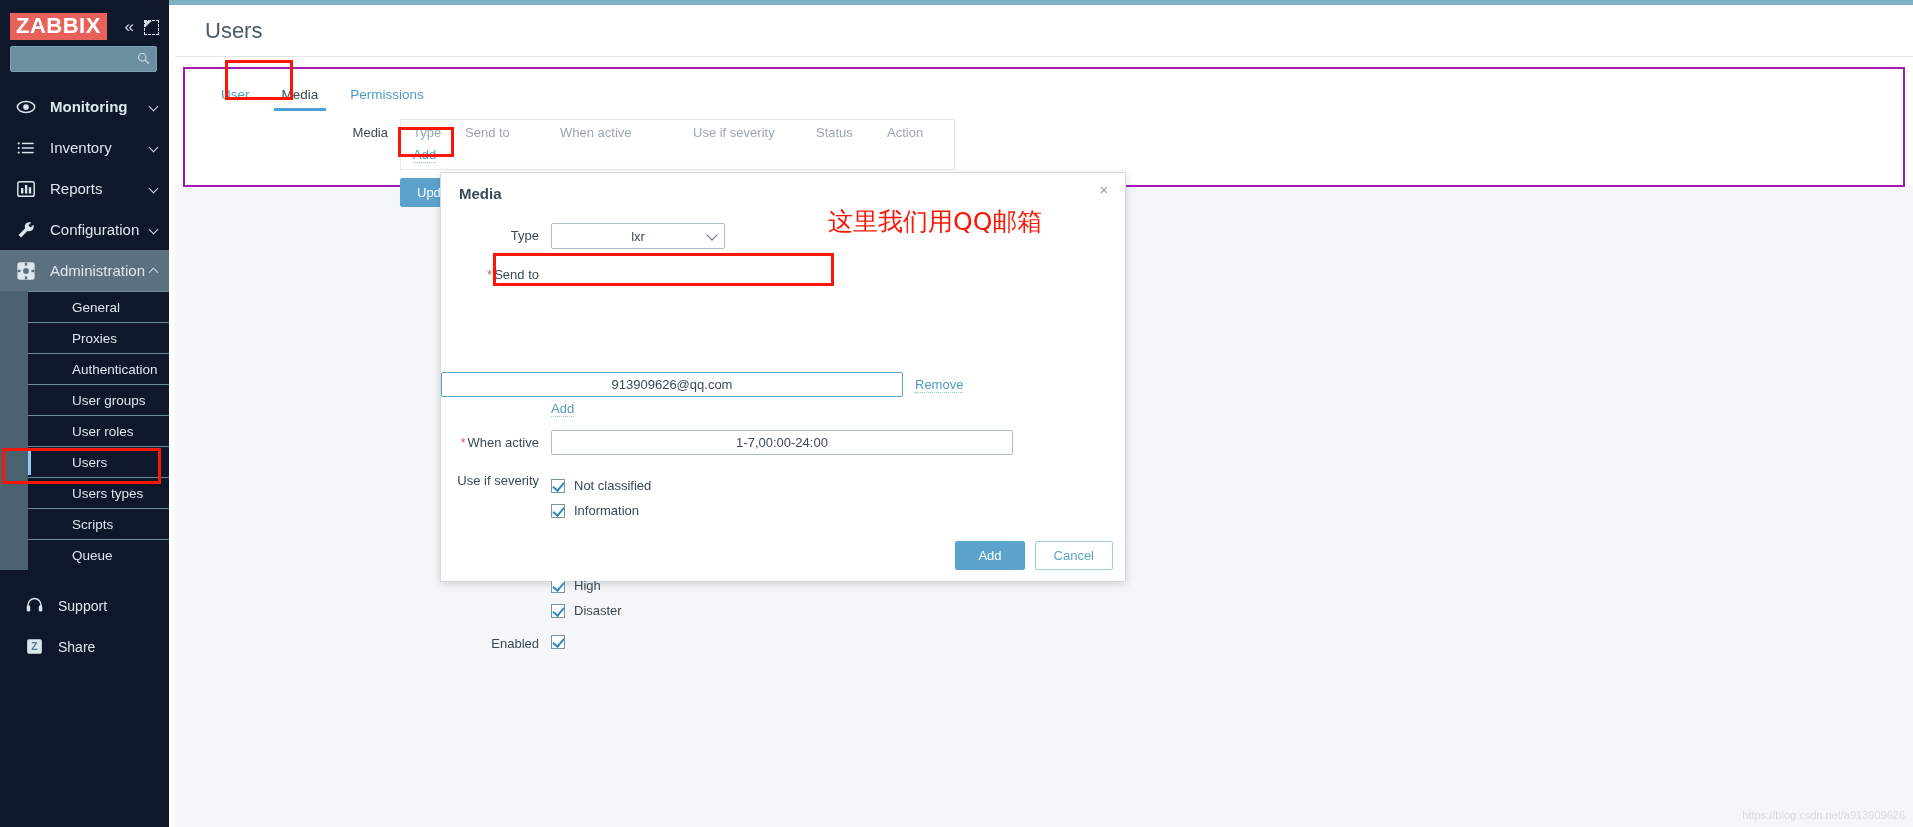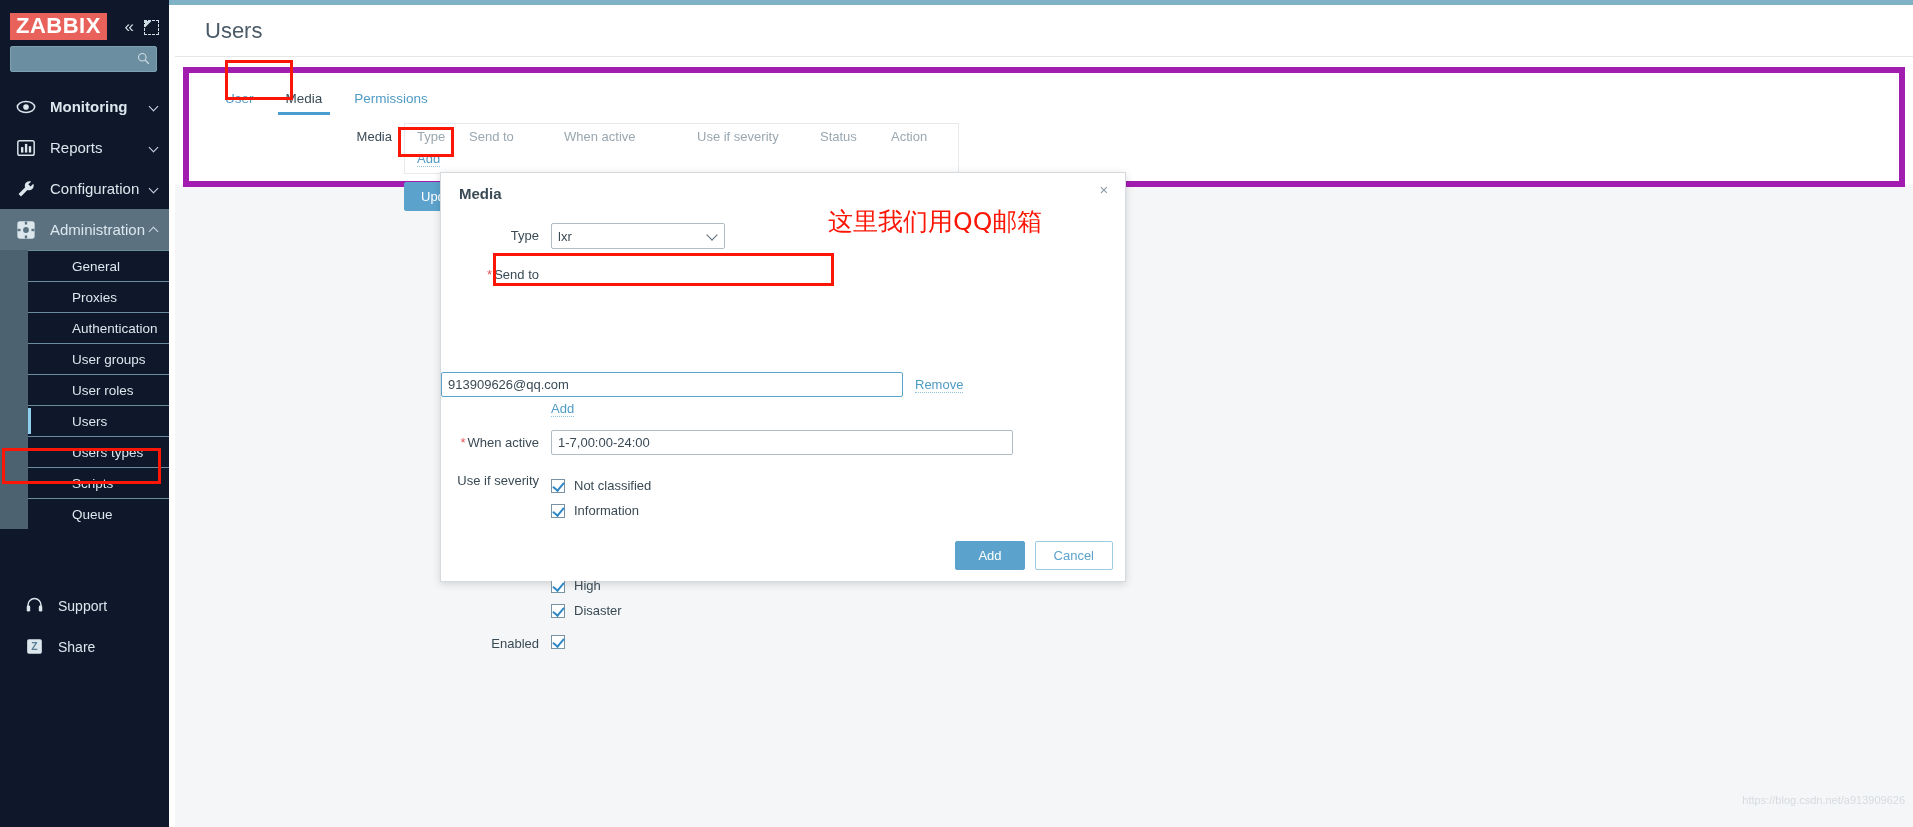--- a/index.html
+++ b/index.html
@@ -100,21 +100,21 @@
 
   
   .main { position: absolute; left: 175px; top: 5px; right: 0; bottom: 0; background: #ffffff; }
   .page-header {
     height: 52px; display: flex; align-items: center;
     padding-left: 30px; border-bottom: 1px solid #e3e7ea; background:#fff;
   }
   .page-title { font-size: 22px; color: #4a5a66; font-weight: normal; }
 
   .content-card {
-    margin: 10px 8px 0 8px; background: #ffffff; border: 6px solid #a21caf;
+    margin: 10px 8px 0 8px; background: #ffffff; border: 2px solid #a21caf;
     position: relative; height: 120px;
   }
   .tabs { display: flex; align-items: flex-end; height: 42px; padding-left: 20px; }
   .tab {
     padding: 10px 16px 9px 16px; font-size: 13.5px; color: #4f9bc4; cursor: pointer;
     position: relative;
   }
   .tab.active { color: #3a4a55; }
   .tab.active:after {
     content: ""; position: absolute; left: 8px; right: 8px; bottom: 0; height: 3px;
@@ -163,21 +163,21 @@
   .modal-body { padding: 8px 0 0 0; }
   .frow { display: flex; align-items: flex-start; margin-bottom: 13px; }
   .flabel {
     width: 110px; text-align: right; padding-right: 12px; font-size: 13px;
     color: #3a4a55; padding-top: 5px; flex: 0 0 110px;
   }
   .req { color: #e45959; margin-right: 2px; }
   .finput {
     height: 25px; border: 1px solid #b0bcc4; border-radius: 2px;
     font-size: 13px; padding: 0 6px; color: #3a4a55; background: #fff;
-    font-family: "Liberation Sans", sans-serif; outline: none;
+    font-family: "Liberation Sans", sans-serif; outline: none; text-align: center;
   }
   .select-wrap { position: relative; display: inline-block; }
   .select-wrap .sel-chev {
     position: absolute; right: 9px; top: 8px; width: 8px; height: 8px;
     border-right: 1.4px solid #5e6e79; border-bottom: 1.4px solid #5e6e79;
     transform: rotate(45deg); pointer-events: none;
   }
   .sendto-row-inner { display: flex; align-items: center; }
   .link-remove { color: #4f9bc4; font-size: 13px; margin-left: 12px; cursor: pointer;
     border-bottom: 1px dotted #8fc3dd; text-decoration: none; }
@@ -203,21 +203,21 @@
     padding-right: 12px; gap: 10px; background: #fff;
   }
 
   
   .redbox { position: absolute; border: 3px solid #fb1605; z-index: 60; pointer-events: none; }
   .cn-note {
     position: absolute; color: #fb1605; font-size: 25px; z-index: 60;
     font-family: "DejaVu Sans", sans-serif; white-space: nowrap;
   }
   .watermark {
-    position: absolute; right: 8px; bottom: 21px; color: #d7dbe0; font-size: 11px;
+    position: absolute; right: 8px; bottom: 6px; color: #d7dbe0; font-size: 11px;
     z-index: 5;
   }
 </style>
 </head>
 <body>
 
 <div id="root">
 
   <div class="top-strip"></div>
 
@@ -247,20 +247,36 @@
       <span class="nav-ico">
         <svg width="20" height="20" viewBox="0 0 22 22">
             <ellipse cx="11" cy="11" rx="9.5" ry="6" fill="none" stroke="#dbe7ed" stroke-width="1.7"></ellipse>
             <circle cx="11" cy="11" r="3.1" fill="#dbe7ed"></circle>
           </svg>
       </span>
       <span>Monitoring</span>
       <span class="chev"></span>
     </div>
 
+    <div class="nav-item">
+      <span class="nav-ico">
+        <svg width="20" height="20" viewBox="0 0 22 22">
+          <g fill="#dbe7ed">
+              <circle cx="3" cy="6" r="1.2"></circle>
+              <circle cx="3" cy="11" r="1.2"></circle>
+              <circle cx="3" cy="16" r="1.2"></circle>
+          <rect x="6.5" y="5.2" width="13" height="1.6"></rect>
+              <rect x="6.5" y="10.2" width="13" height="1.6"></rect>
+              <rect x="6.5" y="15.2" width="13" height="1.6"></rect>
+            </g>
+        </svg>
+      </span>
+      <span>Inventory</span>
+      <span class="chev"></span>
+    </div>
 
     <div class="nav-item">
       <span class="nav-ico">
         <svg width="20" height="20" viewBox="0 0 22 22">
           <rect x="2" y="3" width="18" height="16" rx="2" fill="none" stroke="#dbe7ed" stroke-width="1.6"></rect>
           <rect x="5.5" y="10" width="2.6" height="6" fill="#dbe7ed"></rect>
             <rect x="9.8" y="6.5" width="2.6" height="9.5" fill="#dbe7ed"></rect>
             <rect x="14.1" y="9" width="2.6" height="7" fill="#dbe7ed"></rect>
         </svg>
       </span>

